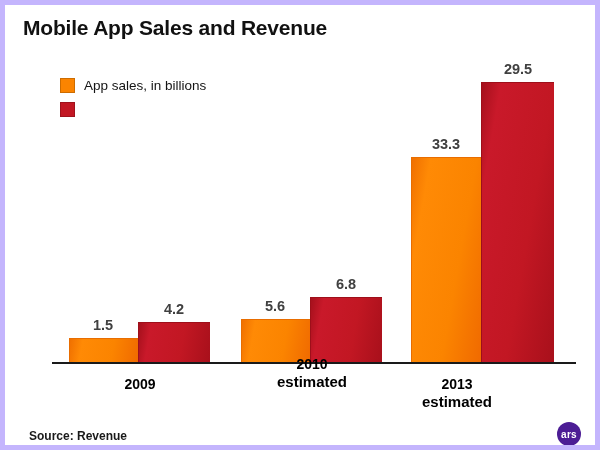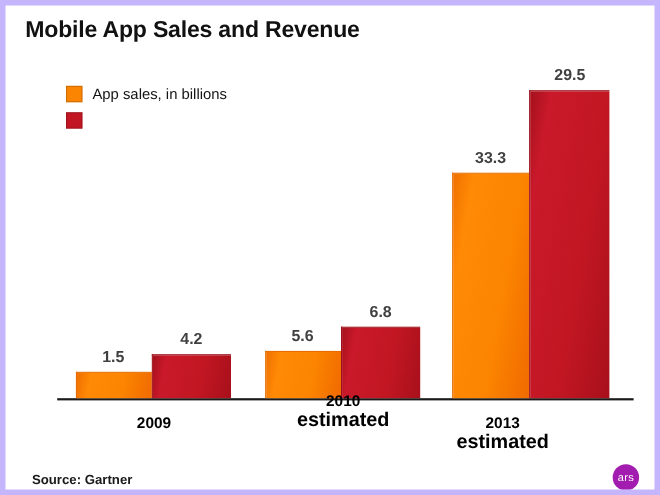--- a/index.html
+++ b/index.html
@@ -109,45 +109,45 @@
     font-weight: bold;
     color: #000000;
     text-align: center;
     white-space: nowrap;
     transform: translateX(-50%);
     line-height: 17px;
   }
   .group-label .sub {
     display: block;
     font-weight: bold;
-    font-size: 18px;
+    font-size: 15px;
   }
 
   
   #source-note {
     position: absolute;
     left: 24px;
     top: 424px;
     font-size: 12px;
     font-weight: bold;
     color: #1a1a1a;
     white-space: nowrap;
   }
 
   #ars-logo {
     position: absolute;
     right: 14px;
     top: 417px;
     width: 24px;
     height: 24px;
     border-radius: 50%;
-    background: #a21caf;
+    background: #4c1d95;
     color: #ffffff;
     font-size: 10px;
-    font-weight: normal;
+    font-weight: bold;
     letter-spacing: 0.3px;
     display: flex;
     align-items: center;
     justify-content: center;
     user-select: none;
     margin-left: 35px;
   }
 </style>
 </head>
 <body>
@@ -197,17 +197,17 @@
     <div class="bar revenue" style="left:476px; width:73px; height:280px;"></div>
     <div class="bar-value" style="left:513px; top:56px;">29.5</div>
 
     <div class="group-label" style="left:452px; top:371px;">
       <span>2013</span>
       <span class="sub">estimated</span>
     </div>
 
   </div>
 
-  <div id="source-note">Source: Gartner</div>
+  <div id="source-note">Source: Revenue</div>
 
   <div id="ars-logo">ars</div>
 
 </div>
 
 </body></html>

